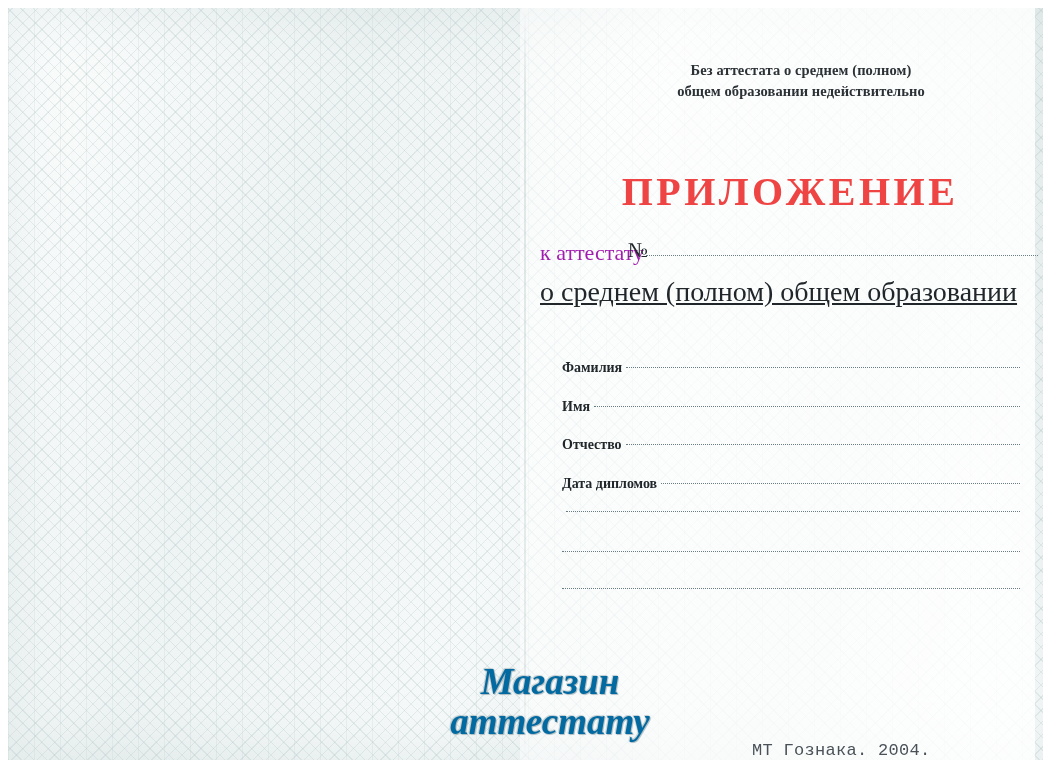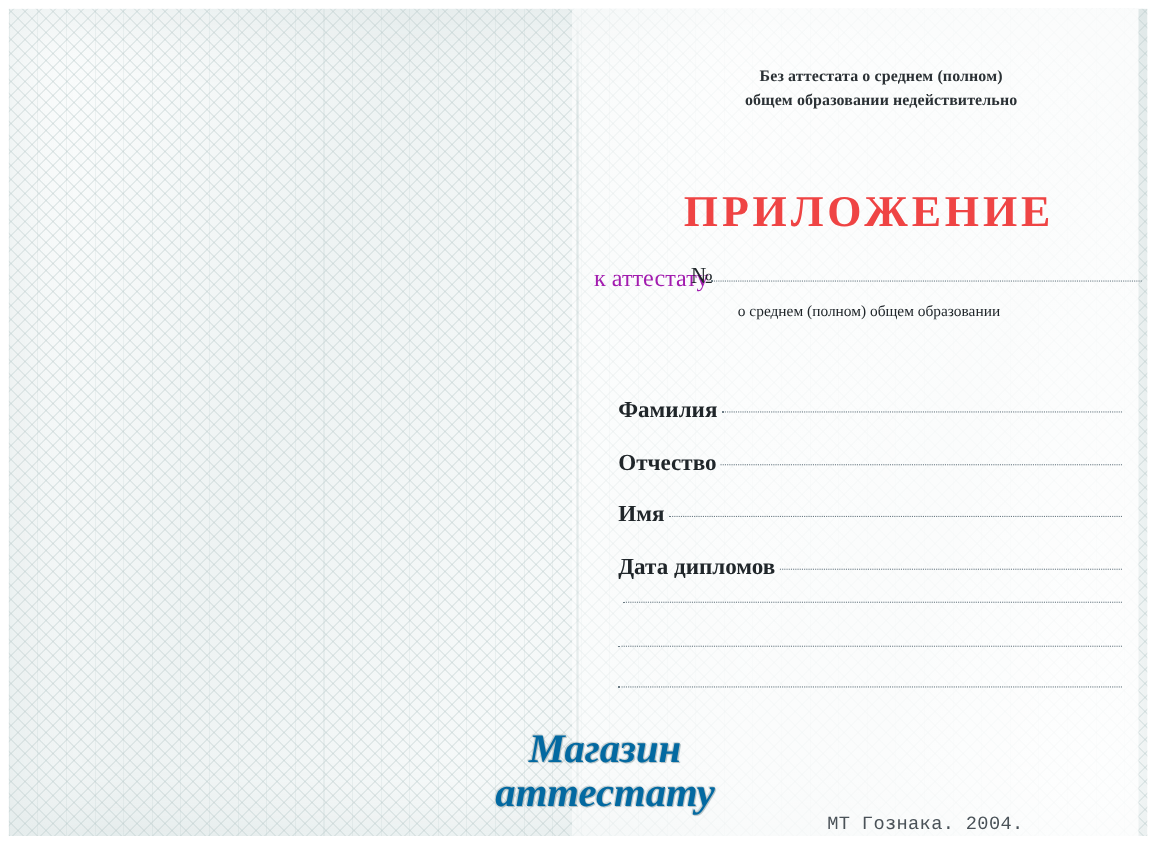--- a/index.html
+++ b/index.html
@@ -119,38 +119,38 @@
     top: 230px;
     font-size: 21px;
     color: #20262a;
   }
 
   .subtitle2 {
     position: absolute;
     left: 0px;
     top: 268px;
     width: 500px;
-    text-align: center;
-    font-size: 14px;
+    font-size: 28px;
     color: #20262a;
+    text-decoration: underline;
   }
 
   .fields {
     position: absolute;
     left: 22px;
     top: 352px;
     width: 458px;
   }
   .field {
     display: flex;
     align-items: baseline;
     margin-bottom: 22.5px;
   }
   .field .lbl {
-    font-size: 21px;
+    font-size: 14px;
     font-weight: bold;
     color: #20262a;
     white-space: nowrap;
   }
   .field .line {
     flex: 1 1 auto;
     height: 1px;
     margin-left: 4px;
     border-bottom: 1px dotted #6b7b84;
     transform: translateY(-4px);
@@ -221,26 +221,26 @@
     <div class="subtitle2">о среднем (полном) общем образовании</div>
 
     <div class="fields">
 
       <div class="field">
         <span class="lbl">Фамилия</span>
         <span class="line"></span>
       </div>
 
       <div class="field">
+        <span class="lbl">Имя</span>
+        <span class="line"></span>
+      </div>
+
+      <div class="field">
         <span class="lbl">Отчество</span>
-        <span class="line"></span>
-      </div>
-
-      <div class="field">
-        <span class="lbl">Имя</span>
         <span class="line"></span>
       </div>
 
       <div class="field">
         <span class="lbl">Дата дипломов</span>
         <span class="line"></span>
       </div>
 
       <div class="field">
         <span class="line"></span>

